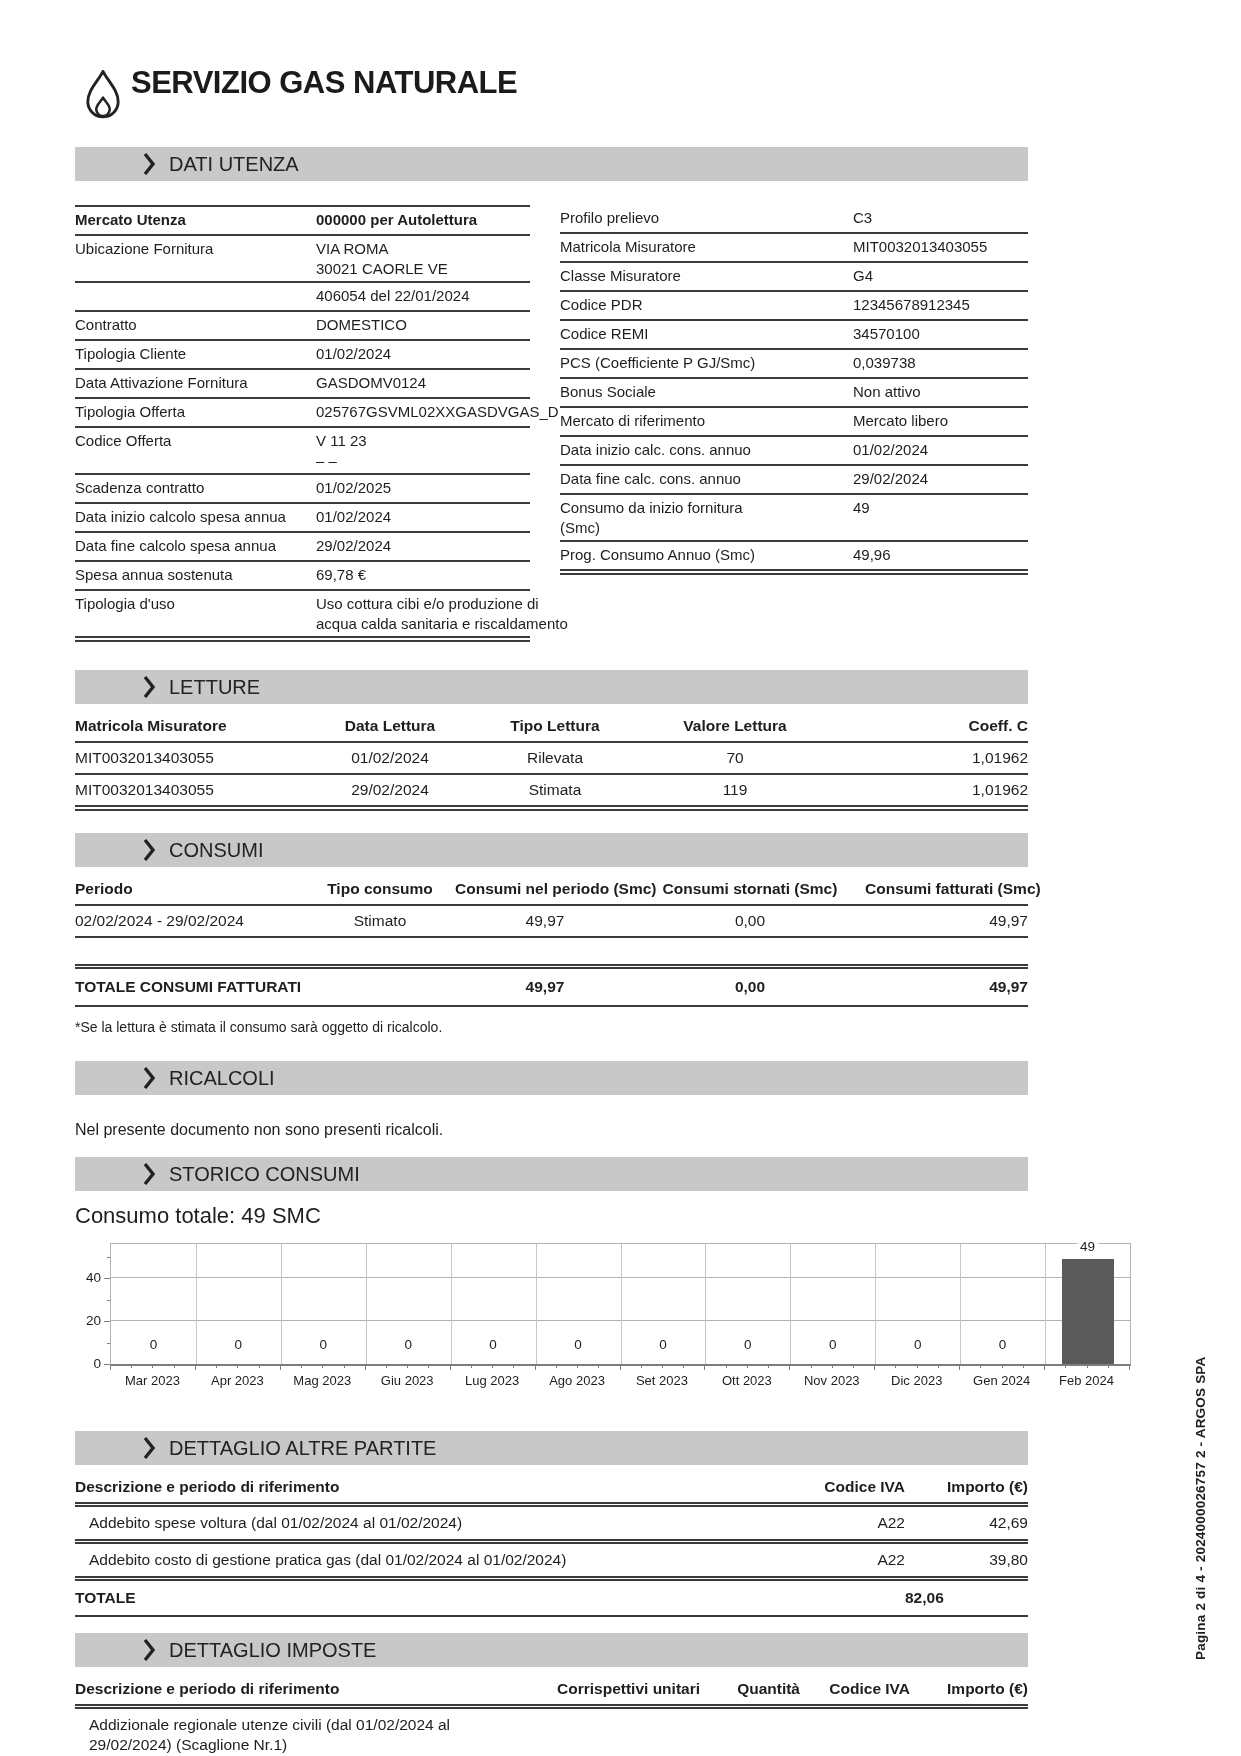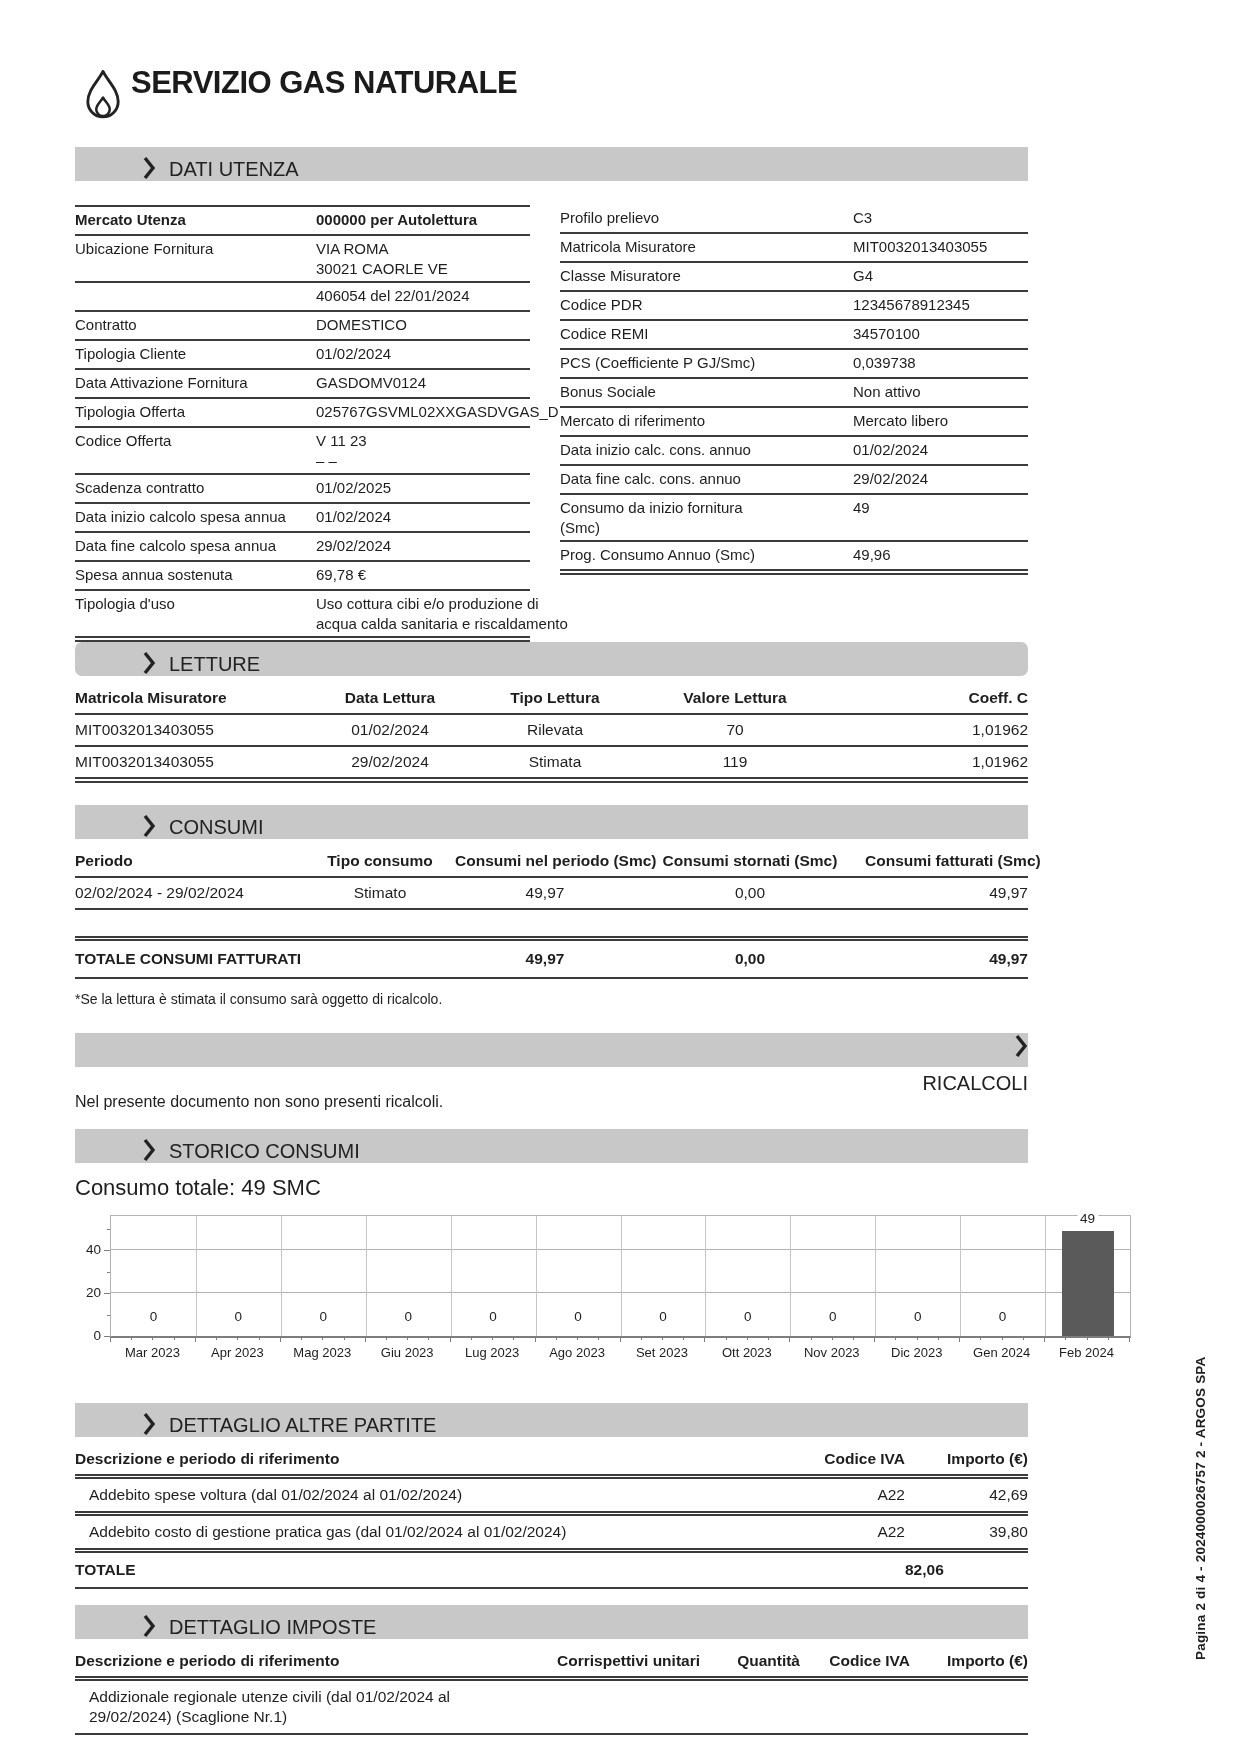--- a/index.html
+++ b/index.html
@@ -6,21 +6,21 @@
   .page{position:relative;width:1241px;height:1756px;background:#fff;overflow:hidden;
         font-family:"Liberation Sans","DejaVu Sans",sans-serif;color:#1e1e1e;}
   .content{padding:65px 0 0 75px;width:953px;}
 
   
   .doc-header{display:flex;gap:0;height:62px;margin-bottom:20px;}
   .flame-wrap{width:56px;height:60px;display:flex;align-items:center;justify-content:center;}
   .doc-title{font-size:31px;font-weight:bold;letter-spacing:-0.5px;color:#1b1b1b;}
 
   
-  .banner{height:34px;background:#c8c8c8;display:flex;align-items:flex-end;padding-left:67px;gap:13px;}
+  .banner{height:34px;background:#c8c8c8;display:flex;align-items:center;padding-left:67px;gap:13px;}
   .banner-title{font-size:20px;color:#222;}
   .chev{display:flex;align-items:center;}
 
   
   .kv-wrap{display:flex;gap:30px;margin-top:24px;align-items:flex-start;}
   .kv-table{border-bottom:2px solid #3b3b3b;padding-bottom:2px;}
   .kv-left{width:455px;border-top:2px solid #3b3b3b;}
   .kv-right{width:468px;}
   .kv-row{display:flex;border-bottom:2px solid #3b3b3b;padding:3px 0 2px;min-height:22px;}
   .kv-row:last-child{border-bottom:2px solid #3b3b3b;}
@@ -83,21 +83,21 @@
   .y-label{position:absolute;left:0;width:26px;text-align:right;font-size:13.5px;line-height:14px;}
   .x-label{position:absolute;top:130px;transform:translateX(-50%);font-size:13px;white-space:nowrap;}
   .xtick{position:absolute;width:1px;background:#7d7d7d;top:122px;}
   .ytick{position:absolute;height:1px;background:#7d7d7d;}
 
   
   .side-text{position:absolute;left:1193px;top:1360px;height:300px;
              writing-mode:vertical-rl;transform:rotate(180deg);
              font-size:13.5px;font-weight:bold;white-space:nowrap;color:#1e1e1e;letter-spacing:0.2px;}
 
-  .mt28{border-radius:7px;} .mt22{margin-top:22px;} .mt26{margin-top:26px;flex-direction:column;}
+  .mt28{margin-top:28px;} .mt22{margin-top:22px;} .mt26{margin-top:26px;}
   .mt18{margin-top:18px;} .mt36{margin-top:36px;} .mt16{margin-top:16px;}
 </style>
 </head>
 <body>
 
 <div class="page">
   <div class="content">
 
     <div class="doc-header">
       <div class="flame-wrap">

